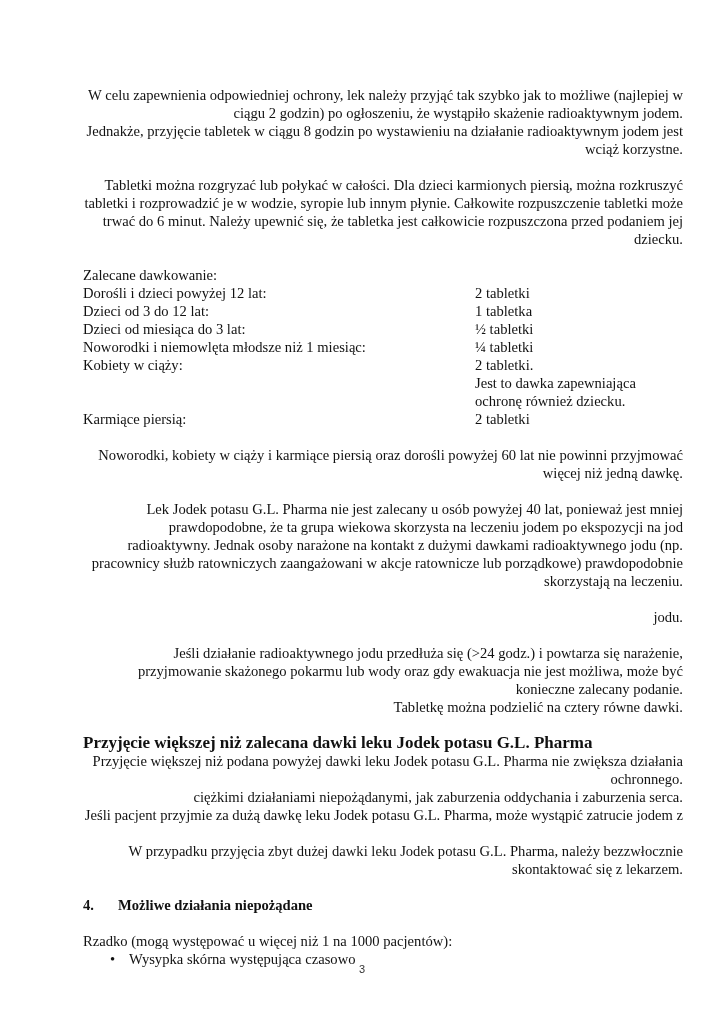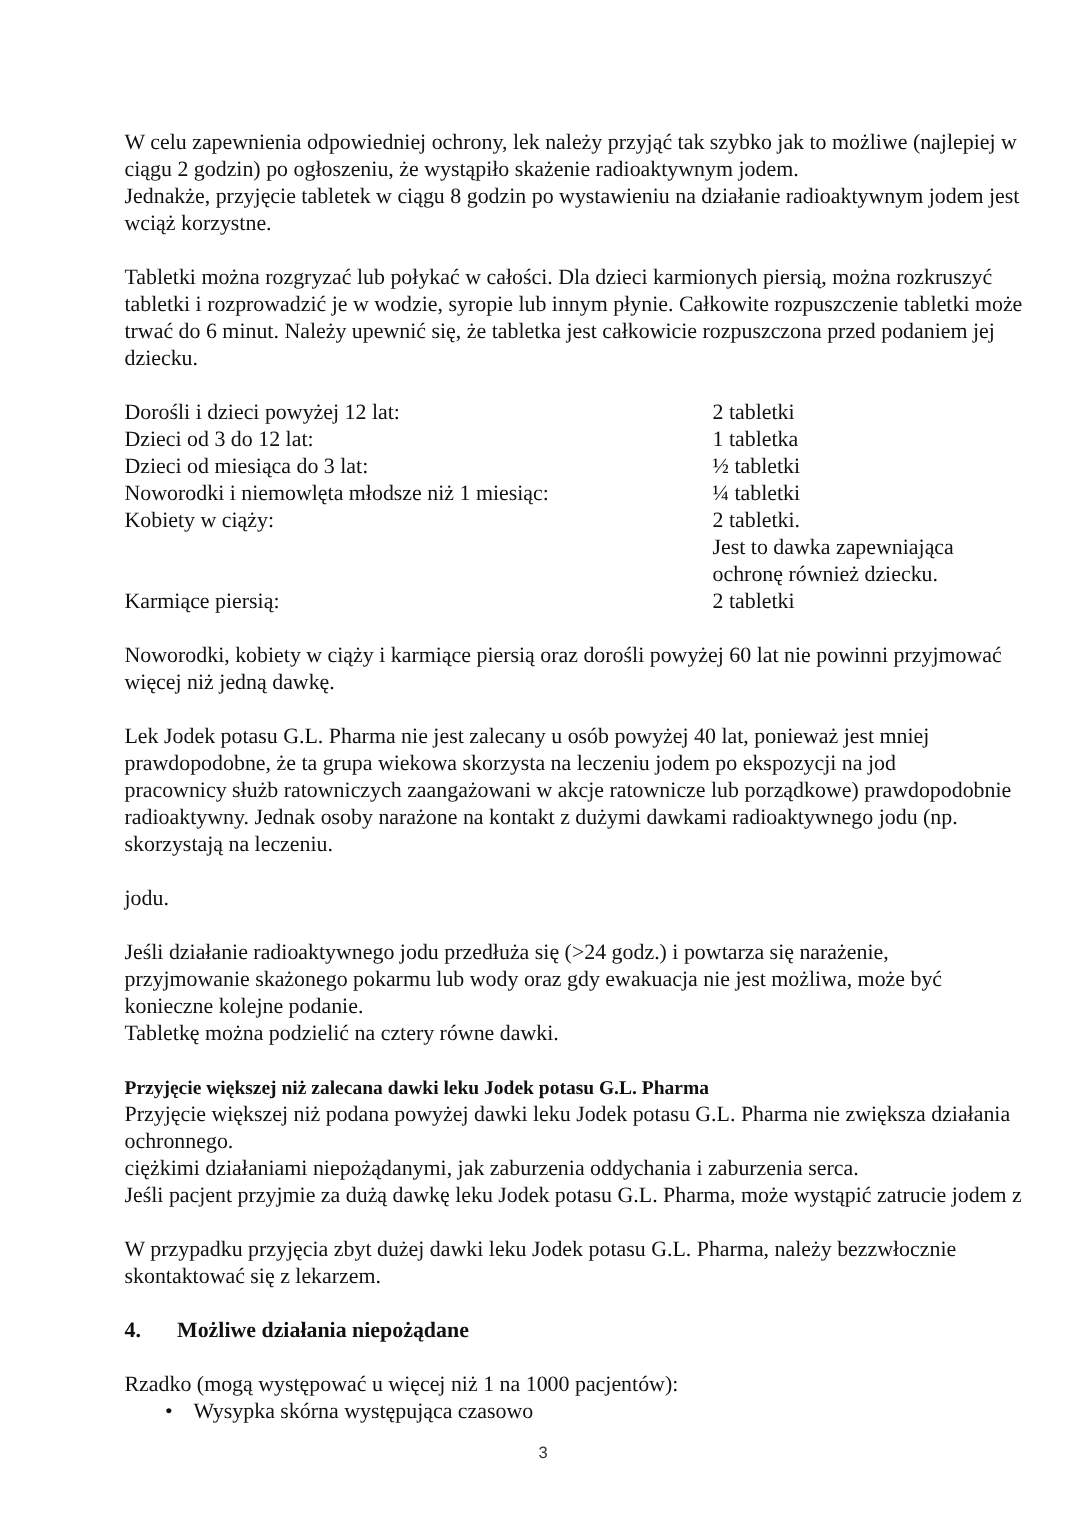--- a/index.html
+++ b/index.html
@@ -1,27 +1,27 @@
 <!DOCTYPE html>
 <html><head>
 <meta charset="utf-8">
 <style>
   html, body { margin: 0; padding: 0; background: #ffffff; }
   body { width: 724px; height: 1024px; position: relative; overflow: hidden; }
   .page {
     position: absolute; left: 83px; top: 86px; width: 600px;
     font-family: "Liberation Serif", serif; font-size: 14.6px; line-height: 18px; color: #111;
   }
-  p { margin: 0 0 18px 0; }
+  p { margin: 0 0 18px 0; text-align: right; }
   .line { display: block; white-space: nowrap; }
   .dose-table { margin: 0 0 18px 0; }
   .dose-row { display: flex; }
   .dose-label { width: 392px; flex: none; }
   .dose-value { flex: 1; }
-  h3.heading { font-size: 13px; font-weight: bold; margin: 0; line-height: 18px; }
+  h3.heading { font-size: 17px; font-weight: bold; margin: 0; line-height: 18px; }
   .section-heading { display: flex; font-weight: bold; margin: 0 0 18px 0; }
   .section-num { width: 35px; }
   ul.bullets { margin: 0 0 18px 0; padding-left: 0; list-style: none; }
   ul.bullets li { position: relative; padding-left: 46px; }
   ul.bullets li .bullet { position: absolute; left: 27px; }
   .page-number {
     position: absolute; left: 0; width: 724px; top: 963px; text-align: center;
     font-family: "Liberation Sans", sans-serif; font-size: 11px; color: #333;
   }
 </style>
@@ -38,20 +38,21 @@
   </p>
 
   <p>
     <span class="line">Tabletki można rozgryzać lub połykać w całości. Dla dzieci karmionych piersią, można rozkruszyć</span>
     <span class="line">tabletki i rozprowadzić je w wodzie, syropie lub innym płynie. Całkowite rozpuszczenie tabletki może</span>
     <span class="line">trwać do 6 minut. Należy upewnić się, że tabletka jest całkowicie rozpuszczona przed podaniem jej</span>
     <span class="line">dziecku.</span>
   </p>
 
   <div class="dose-table">
+    <div class="line">Zalecane dawkowanie:</div>
     <div class="dose-row">
       <span class="dose-label">Dorośli i dzieci powyżej 12 lat:</span>
       <span class="dose-value">2 tabletki</span>
     </div>
     <div class="dose-row">
       <span class="dose-label">Dzieci od 3 do 12 lat:</span>
       <span class="dose-value">1 tabletka</span>
     </div>
     <div class="dose-row">
       <span class="dose-label">Dzieci od miesiąca do 3 lat:</span>
@@ -76,33 +77,33 @@
   </div>
 
   <p>
     <span class="line">Noworodki, kobiety w ciąży i karmiące piersią oraz dorośli powyżej 60 lat nie powinni przyjmować</span>
     <span class="line">więcej niż jedną dawkę.</span>
   </p>
 
   <p>
     <span class="line">Lek Jodek potasu G.L. Pharma nie jest zalecany u osób powyżej 40 lat, ponieważ jest mniej</span>
     <span class="line">prawdopodobne, że ta grupa wiekowa skorzysta na leczeniu jodem po ekspozycji na jod</span>
+    <span class="line">radioaktywny. Jednak osoby narażone na kontakt z dużymi dawkami radioaktywnego jodu (np.</span>
     <span class="line">pracownicy służb ratowniczych zaangażowani w akcje ratownicze lub porządkowe) prawdopodobnie</span>
-    <span class="line">radioaktywny. Jednak osoby narażone na kontakt z dużymi dawkami radioaktywnego jodu (np.</span>
     <span class="line">skorzystają na leczeniu.</span>
   </p>
 
   <p>
     <span class="line">jodu.</span>
   </p>
 
   <p>
     <span class="line">Jeśli działanie radioaktywnego jodu przedłuża się  (&gt;24 godz.)  i powtarza się narażenie,</span>
     <span class="line">przyjmowanie skażonego pokarmu lub wody oraz  gdy ewakuacja nie jest możliwa, może być</span>
-    <span class="line">konieczne kolejne podanie.</span>
+    <span class="line">konieczne zalecany podanie.</span>
     <span class="line">Tabletkę można podzielić na cztery równe dawki.</span>
   </p>
 
   <h3 class="heading">Przyjęcie większej niż zalecana dawki leku Jodek potasu G.L. Pharma</h3>
   <p>
     <span class="line">Przyjęcie większej niż podana powyżej dawki leku Jodek potasu G.L. Pharma nie zwiększa działania</span>
     <span class="line">ochronnego.</span>
     <span class="line">ciężkimi działaniami niepożądanymi, jak zaburzenia oddychania i zaburzenia serca.</span>
     <span class="line">Jeśli pacjent przyjmie za dużą dawkę leku Jodek potasu G.L. Pharma, może wystąpić zatrucie jodem z</span>
   </p>

